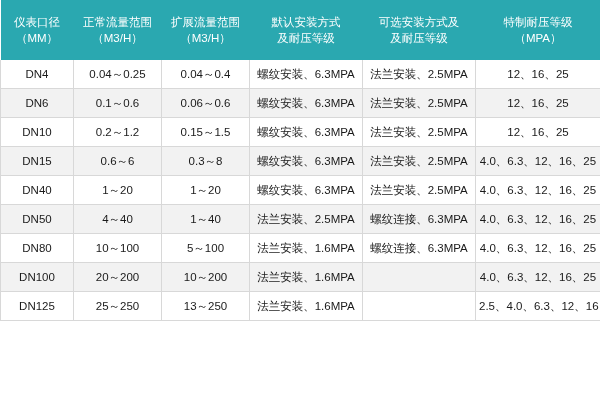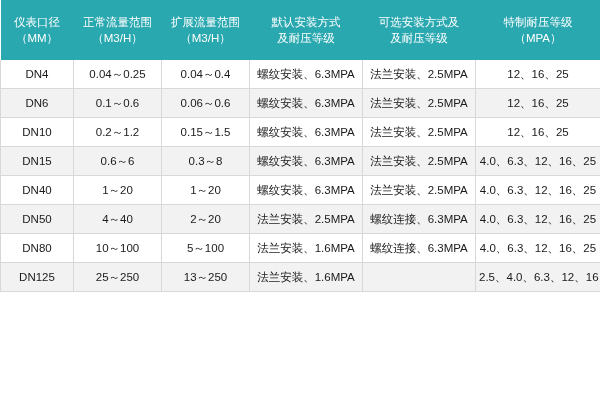--- a/index.html
+++ b/index.html
@@ -135,31 +135,39 @@
         <td>DN40</td>
         <td>1～20</td>
         <td>1～20</td>
         <td>螺纹安装、6.3MPA</td>
         <td>法兰安装、2.5MPA</td>
         <td>4.0、6.3、12、16、25</td>
       </tr>
     <tr>
         <td>DN50</td>
         <td>4～40</td>
-        <td>2～20</td>
+        <td>1～40</td>
         <td>法兰安装、2.5MPA</td>
         <td>螺纹连接、6.3MPA</td>
         <td>4.0、6.3、12、16、25</td>
       </tr>
     <tr>
         <td>DN80</td>
         <td>10～100</td>
         <td>5～100</td>
         <td>法兰安装、1.6MPA</td>
         <td>螺纹连接、6.3MPA</td>
+        <td>4.0、6.3、12、16、25</td>
+      </tr>
+    <tr>
+        <td>DN100</td>
+        <td>20～200</td>
+        <td>10～200</td>
+        <td>法兰安装、1.6MPA</td>
+        <td></td>
         <td>4.0、6.3、12、16、25</td>
       </tr>
     <tr>
         <td>DN125</td>
         <td>25～250</td>
         <td>13～250</td>
         <td>法兰安装、1.6MPA</td>
         <td></td>
         <td>2.5、4.0、6.3、12、16</td>
       </tr>

